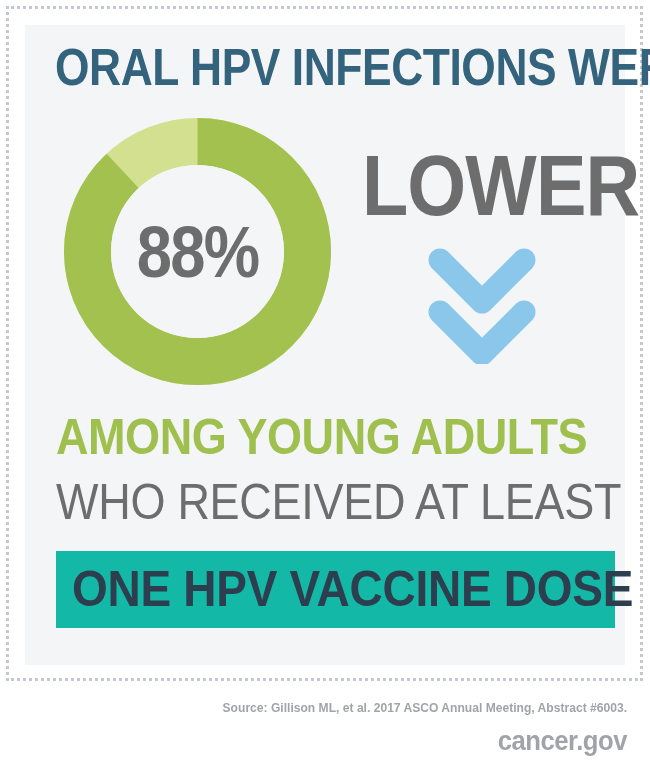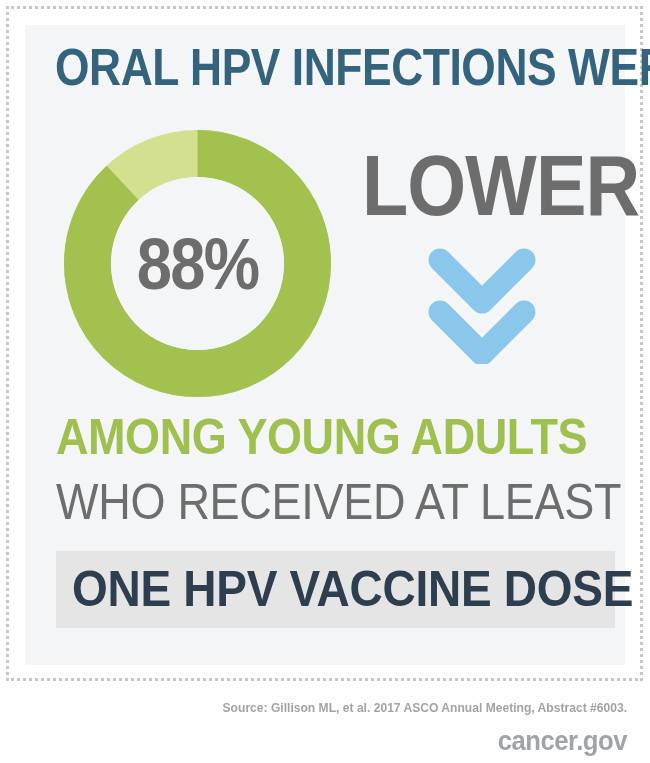--- a/index.html
+++ b/index.html
@@ -56,21 +56,21 @@
     letter-spacing: -0.5px;
     transform: scaleX(0.87);
     transform-origin: left center;
     white-space: nowrap;
   }
 
   
   .donut-wrap {
     position: absolute;
     left: 64px;
-    top: 130px;
+    top: 118px;
     width: 267px;
     height: 267px;
   }
   .donut-svg {
     display: block;
     width: 267px;
     height: 267px;
   }
   .donut-label {
     position: absolute;
@@ -141,21 +141,21 @@
     transform-origin: left center;
     white-space: nowrap;
   }
 
   .highlight-box {
     position: absolute;
     left: 56px;
     top: 551px;
     width: 559px;
     height: 77px;
-    background: #e5e5e5;
+    background: #14b8a6;
   }
   .highlight-text {
     position: absolute;
     left: 16px;
     top: 9px;
     color: #2d3e4e;
     font-size: 50px;
     line-height: 58px;
     font-weight: bold;
     letter-spacing: -0.3px;

